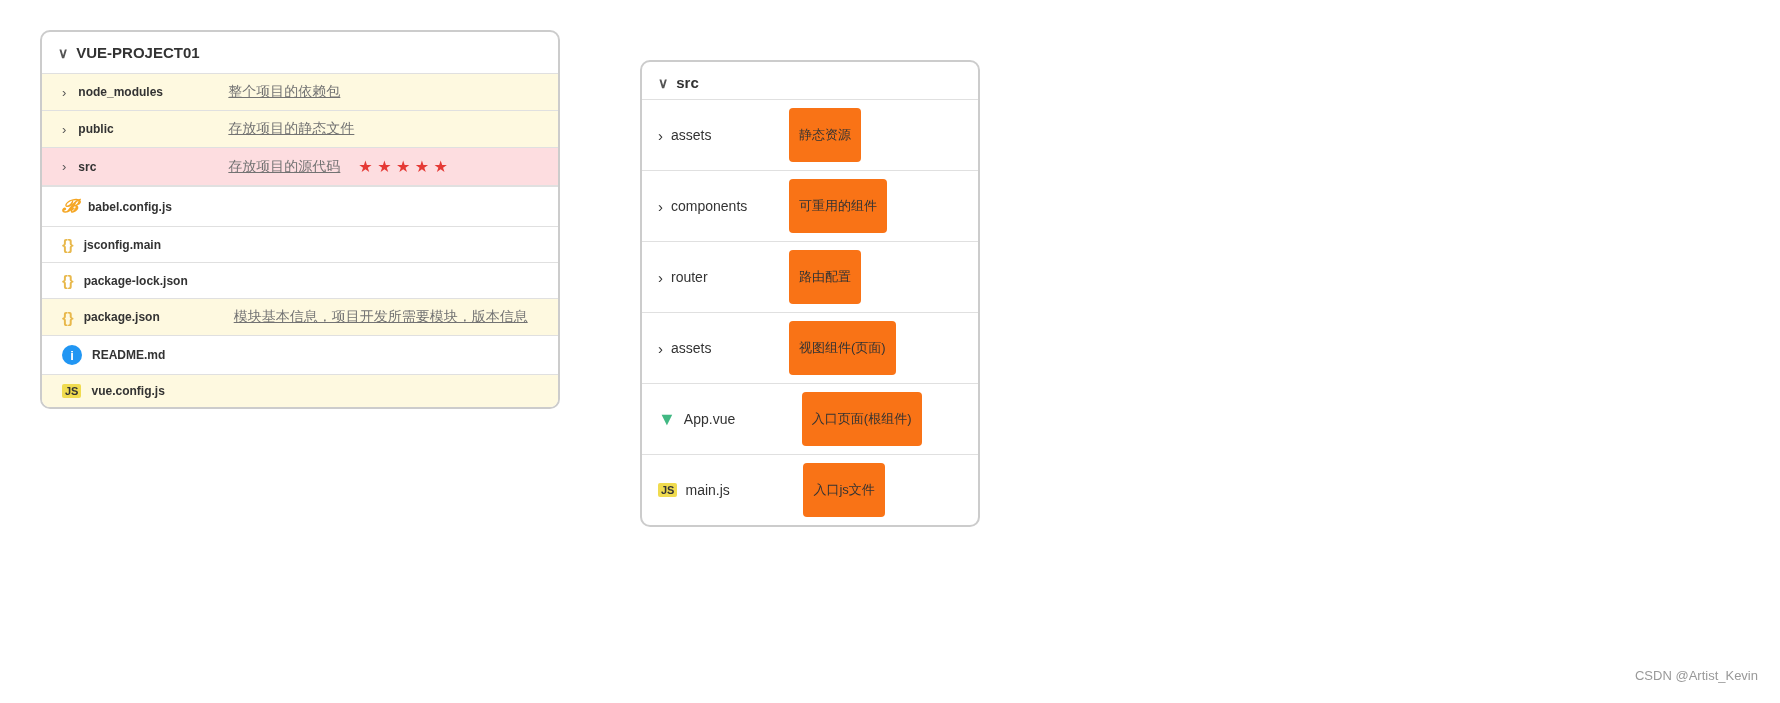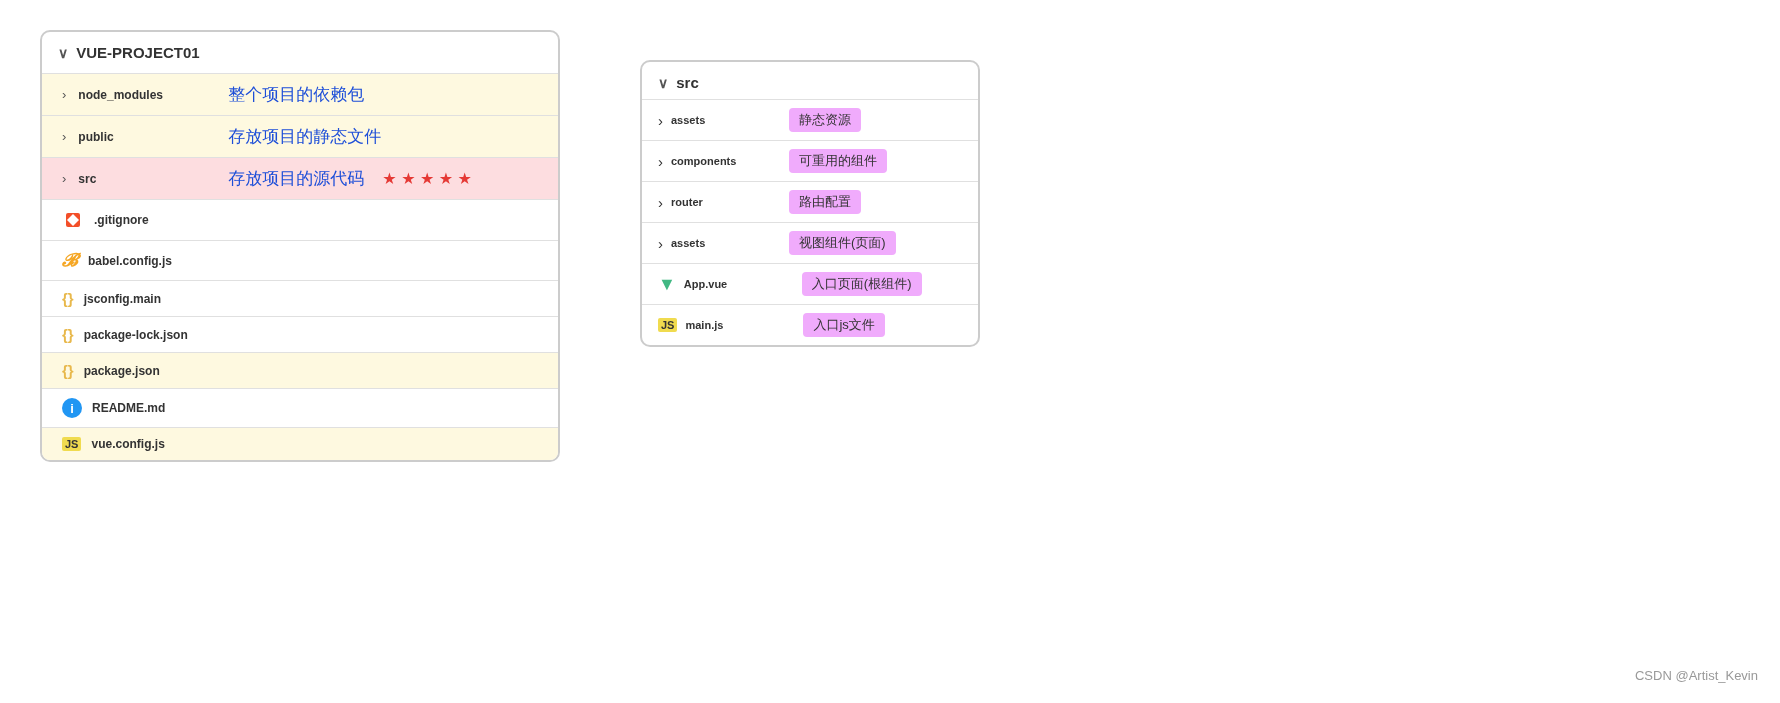--- a/index.html
+++ b/index.html
@@ -67,22 +67,23 @@
       margin-right: 2px;
     }
 
     .tree-row .folder-name {
       font-weight: 600;
       font-size: 12px;
       min-width: 140px;
     }
 
     .tree-row .description {
-      color: #1d4ed8;
-      font-size: 17px;
+      color: #737373;
+      font-size: 14px;
+      text-decoration: underline;
     }
 
     .tree-row .stars {
       color: #e53935;
       font-size: 16px;
       margin-left: 8px;
     }
 
     .tree-row .icon-git {
       width: 22px;
@@ -150,30 +151,30 @@
     .right-row {
       display: flex;
       align-items: center;
       padding: 8px 16px;
       font-size: 15px;
       color: #333;
       gap: 8px;
     }
 
     .right-row .folder-name {
-      font-weight: 700;
-      font-size: 11px;
+      font-weight: 400;
+      font-size: 14px;
       min-width: 110px;
     }
 
     .right-row .badge {
-      background-color: #f0abfc;
+      background-color: #f97316;
       color: #333;
       font-size: 13px;
-      padding: 3px 10px;
+      padding: 18px 10px;
       border-radius: 4px;
       white-space: nowrap;
     }
 
     .right-row .icon-vue {
       color: #41b883;
       font-weight: bold;
       font-size: 18px;
     }
 
@@ -221,29 +222,20 @@
 
     <hr class="divider-line">
     <div class="tree-row highlighted-pink">
       <span class="chevron-small">›</span>
       <span class="folder-name">src</span>
       <span class="description">存放项目的源代码</span>
       <span class="stars">★ ★ ★ ★ ★</span>
     </div>
 
     <hr class="divider-line">
-    <div class="tree-row">
-      <span class="icon-git">
-        <svg width="20" height="20" viewBox="0 0 20 20">
-          <rect x="3" y="3" width="14" height="14" rx="2" fill="#f34f29"></rect>
-          <path d="M10 4 L16 10 L10 16 L4 10 Z" fill="#fff"></path>
-        </svg>
-      </span>
-      <span class="folder-name">.gitignore</span>
-    </div>
 
     <hr class="divider-line">
     <div class="tree-row">
       <span class="icon-babel">𝓑</span>
       <span class="folder-name">babel.config.js</span>
     </div>
 
     <hr class="divider-line">
     <div class="tree-row">
       <span class="icon-json">{}</span>
@@ -253,20 +245,21 @@
     <hr class="divider-line">
     <div class="tree-row">
       <span class="icon-json">{}</span>
       <span class="folder-name">package-lock.json</span>
     </div>
 
     <hr class="divider-line">
     <div class="tree-row highlighted-yellow">
       <span class="icon-json">{}</span>
       <span class="folder-name">package.json</span>
+      <span class="description">模块基本信息，项目开发所需要模块，版本信息</span>
     </div>
 
     <hr class="divider-line">
     <div class="tree-row">
       <span class="icon-readme">i</span>
       <span class="folder-name">README.md</span>
     </div>
 
     <hr class="divider-line">
     <div class="tree-row highlighted-yellow">

